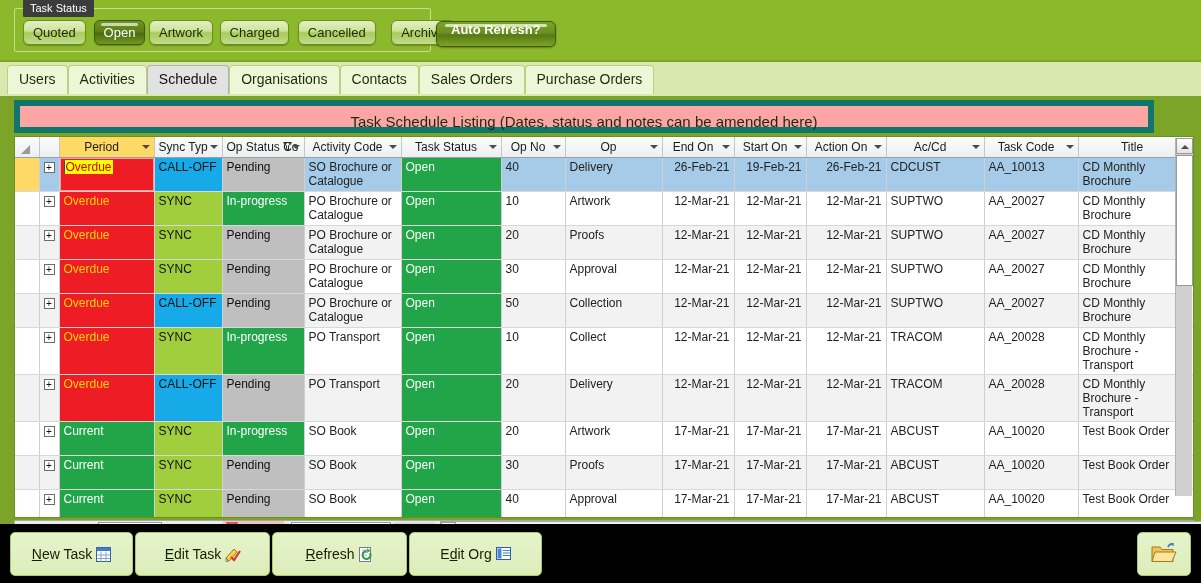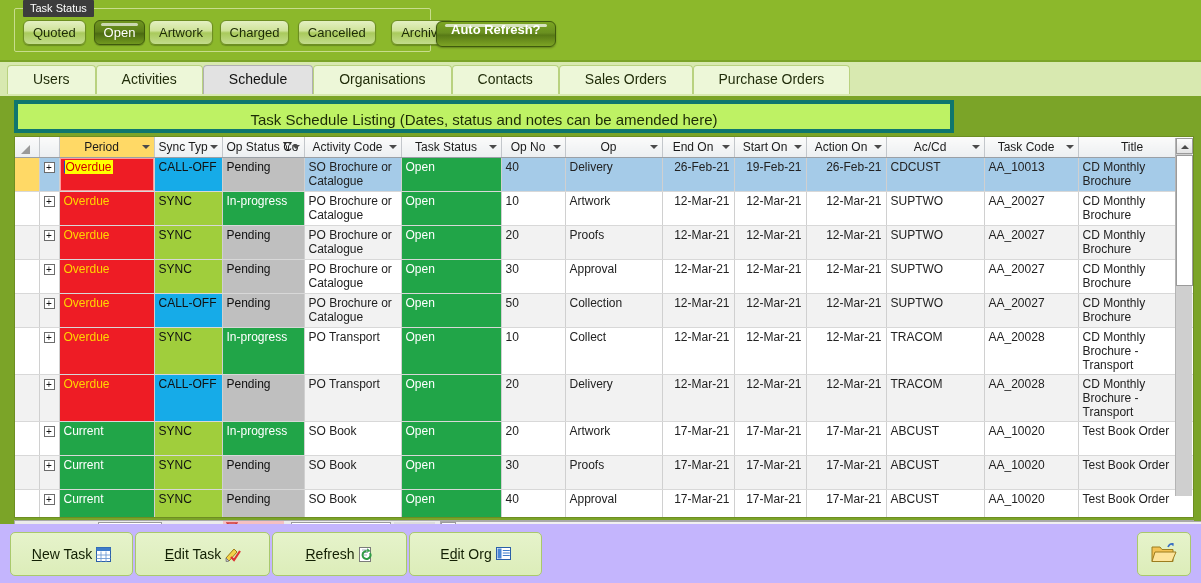--- a/index.html
+++ b/index.html
@@ -92,21 +92,21 @@
     position:absolute;
     left:0; top:62px;
     width:1201px; height:34px;
     background:#d8e9b0;
     padding-left:7px;
   }
   .tab {
     display:inline-block;
     height:29px;
     line-height:27px;
-    padding:0 25px;
+    padding:0 11px;
     margin-top:3px;
     background:#edf7d8;
     border:1px solid #b9d27f;
     border-bottom:none;
     border-radius:4px 4px 0 0;
     font-size:14px;
     color:#1f2b08;
     cursor:pointer;
     vertical-align:top;
   }
@@ -119,23 +119,23 @@
   
   #grid-panel {
     position:absolute;
     left:0; top:96px;
     width:1201px; height:428px;
     background:#7ba428;
   }
   #grid-title {
     position:absolute;
     left:14px; top:4px;
-    width:940px; height:33px;
-    background:#bef264;
-    border:4px solid #0f766e;
+    width:1140px; height:33px;
+    background:#fca5a5;
+    border:6px solid #0f766e;
     text-align:center;
     line-height:31px;
     font-size:15px;
     color:#1d2b06;
   }
   #grid {
     position:absolute;
     left:14px; top:40px;
     width:1180px; height:382px;
     background:#fff;
@@ -346,21 +346,21 @@
     border-top:3px solid transparent;
     border-bottom:3px solid transparent;
   }
   .hbtn.l i { left:4px; border-right:4px solid #4a4a4a; }
 
   
   #actionbar {
     position:absolute;
     left:0; top:524px;
     width:1201px; height:59px;
-    background:#c4b5fd;
+    background:#000000;
     padding-left:20px;
   }
   .act-btn {
     position:absolute;
     top:8px;
     height:44px;
     background:linear-gradient(to bottom,#e6f3cb 0%,#dcedb9 100%);
     border:1px solid #a9c96c;
     border-radius:5px;
     font-size:14px;

